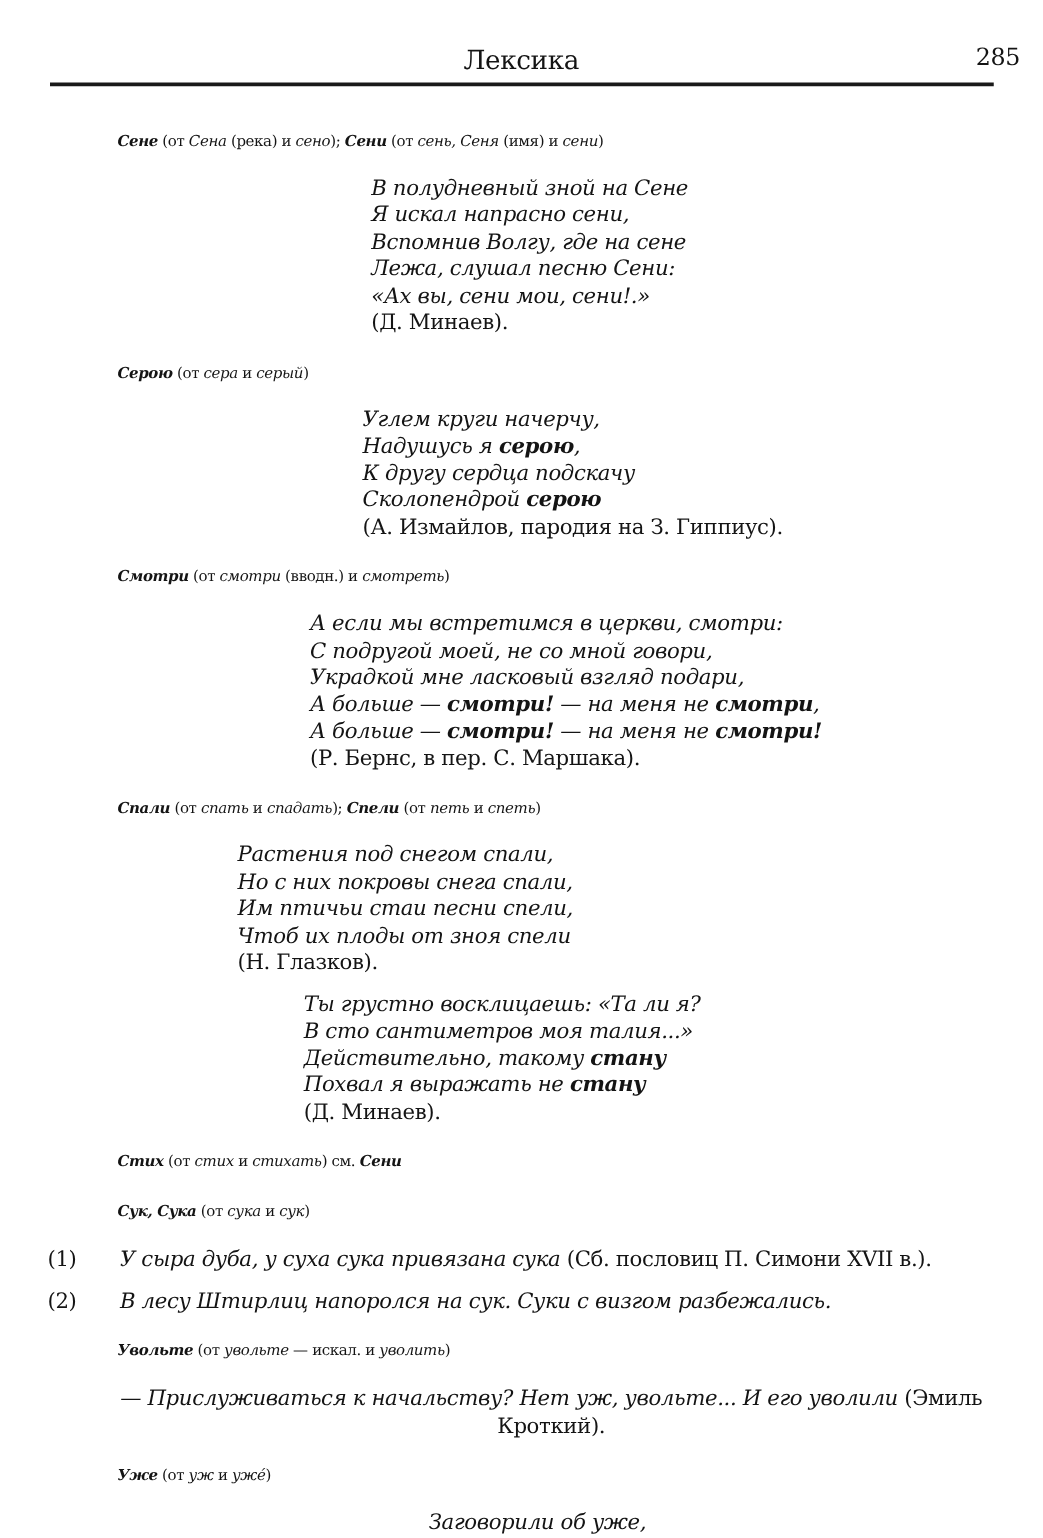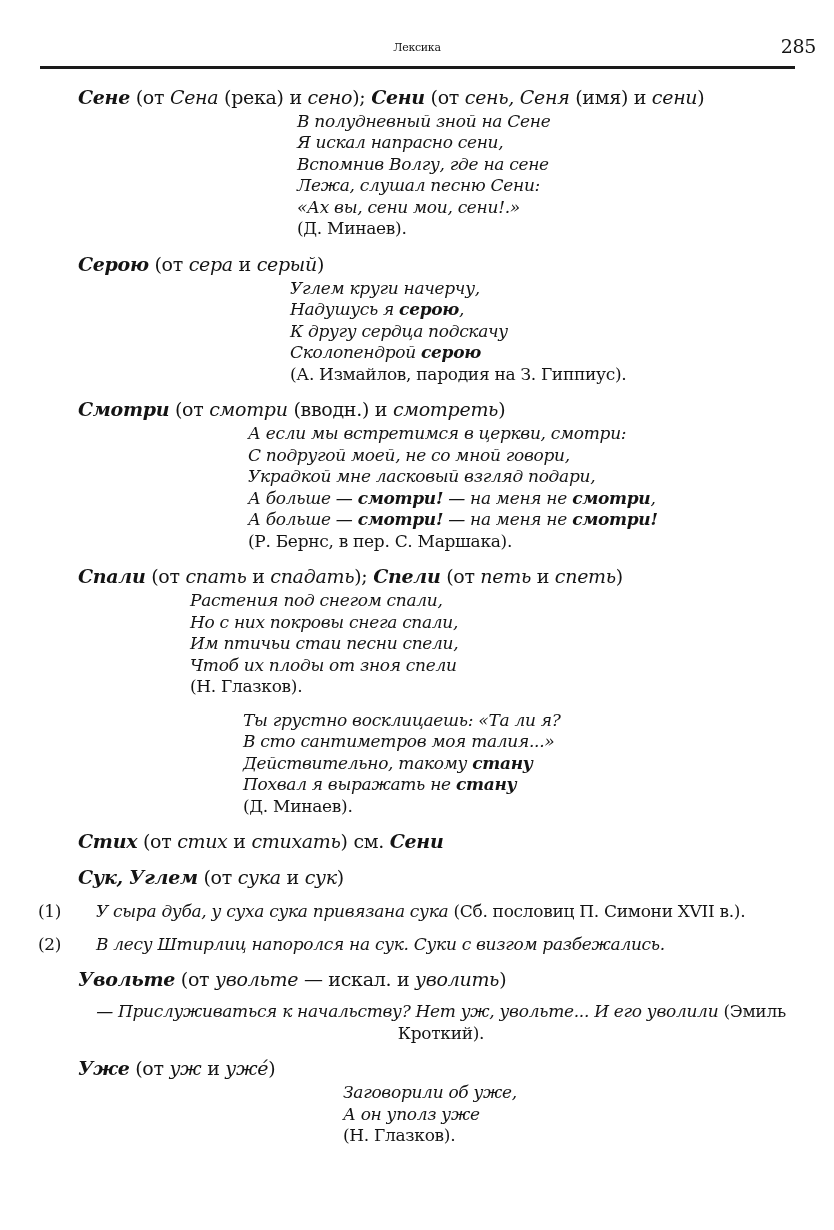--- a/index.html
+++ b/index.html
@@ -18,41 +18,41 @@
 
   .running-header {
     position: relative;
     margin: 0 40px;
     height: 24px;
     line-height: 24px;
   }
   .header-title {
     position: absolute; left: 0; right: 0;
     text-align: center;
-    font-size: 11px;
+    font-size: 21px;
   }
   .page-number {
     position: absolute; right: -22px; top: -2px;
     font-size: 19px;
   }
   .rule {
     height: 2.5px;
     background: #1a1a1a;
     margin: 6px 39px 0 40px;
   }
 
   main { padding: 16px 30px 0 78px; }
 
   .entry { margin-top: 12px; }
   .entry:first-child { margin-top: 0; }
 
   .headword {
-    margin: 0;
+    margin: 16px;
     line-height: 24px;
-    font-size: 19px;
+    font-size: 12px;
   }
 
   .run-r { font-style: normal; font-weight: 400; }
   .run-i { font-style: italic; font-weight: 400; }
   .run-b { font-style: italic; font-weight: 700; }
 
   .poem { margin-top: 2px; }
   .poem-line { line-height: 21.5px; font-size: 17px; }
 
   
@@ -146,21 +146,21 @@
           <div class="poem-line"><span class="run-i">Похвал я выражать не </span><span class="run-b">стану</span></div>
           <div class="poem-line"><span class="run-r">(Д. Минаев).</span></div>
         </div>
       </section>
 
   <section class="entry">
     <p class="headword"><span class="run-b">Стих</span><span class="run-r"> (от </span><span class="run-i">стих</span><span class="run-r"> и </span><span class="run-i">стихать</span><span class="run-r">) см. </span><span class="run-b">Сени</span></p>
   </section>
 
   <section class="entry">
-    <p class="headword"><span class="run-b">Сук, Углем</span><span class="run-r"> (от </span><span class="run-i">сука</span><span class="run-r"> и </span><span class="run-i">сук</span><span class="run-r">)</span></p>
+    <p class="headword"><span class="run-b">Сук, Сука</span><span class="run-r"> (от </span><span class="run-i">сука</span><span class="run-r"> и </span><span class="run-i">сук</span><span class="run-r">)</span></p>
   <div class="example">
           <span class="example-label">(1)</span>
           <p class="example-text"><span class="run-i">У сыра дуба, у суха сука привязана сука </span><span class="run-r">(Сб. пословиц П. Симони XVII в.).</span></p>
         </div>
         <div class="example">
           <span class="example-label">(2)</span>
           <p class="example-text"><span class="run-i">В лесу Штирлиц напоролся на сук. Суки с визгом разбежались.</span></p>
         </div>
       </section>
 

